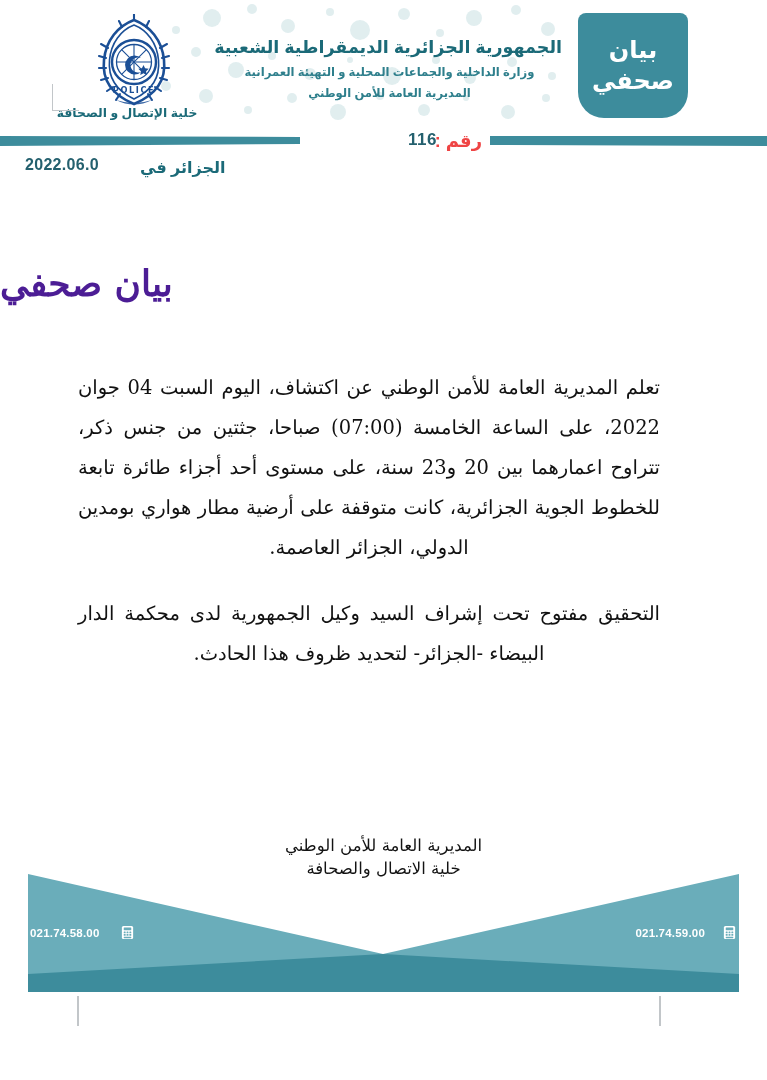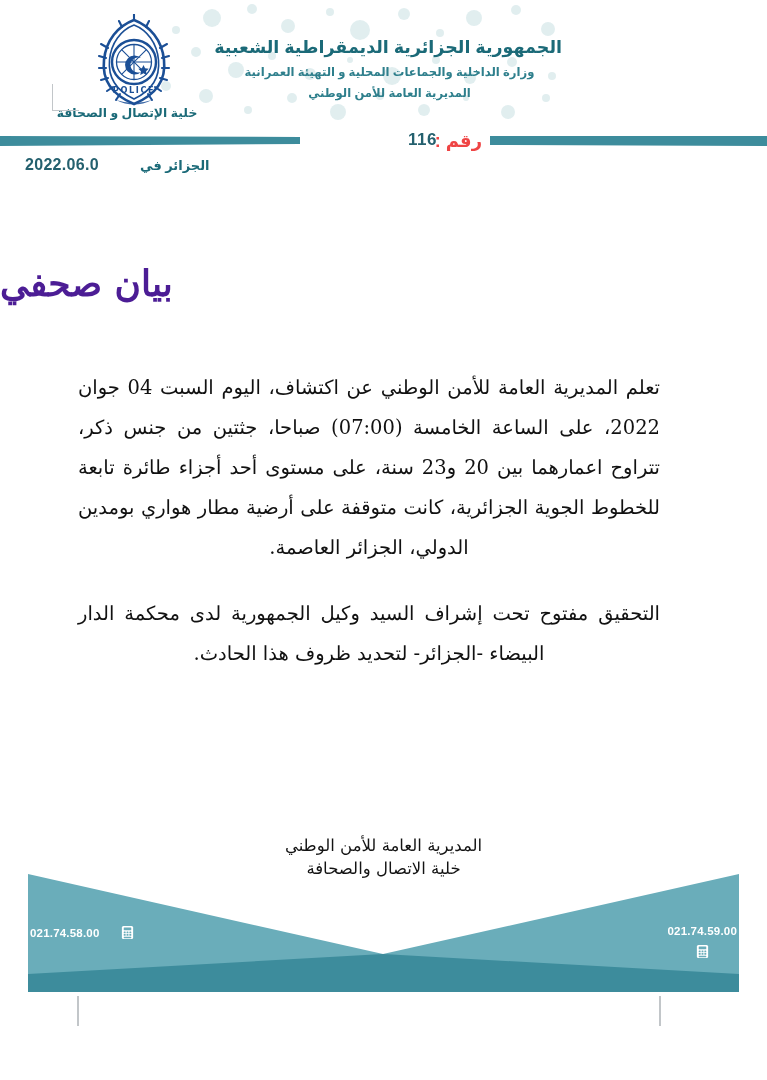--- a/index.html
+++ b/index.html
@@ -181,21 +181,21 @@
     position: absolute;
     left: 0;
     top: 158px;
     width: 767px;
     height: 24px;
   }
   .date-label {
     position: absolute;
     left: 140px;
     top: 0;
-    font-size: 13px;
+    font-size: 16px;
     font-weight: bold;
     color: #1b6a78;
     direction: rtl;
     white-space: nowrap;
   }
   .date-value {
     position: absolute;
     left: 25px;
     top: -2px;
     font-size: 16px;
@@ -264,23 +264,22 @@
     align-items: center;
     gap: 20px;
     direction: ltr;
   }
   .phone-right {
     position: absolute;
     right: 30px;
     top: 925px;
     display: flex;
     align-items: center;
-    gap: 7px;
+    gap: 17px;
     direction: ltr;
-    flex-direction: column;
   }
   .phone-num {
     color: #ffffff;
     font-size: 11.5px;
     font-weight: bold;
     letter-spacing: 0.2px;
     white-space: nowrap;
   }
   .fax-icon { display: block; width: 15px; height: 15px; }
   .site-url {
@@ -380,20 +379,24 @@
 
       <path d="M28 86 Q46 95 64 86 Q46 92 28 86 Z" fill="#1b4f96" opacity="0.85"></path>
     </svg>
 
     <div class="header-titles">
       <div class="ht-line1">الجمهورية الجزائرية الديمقراطية الشعبية</div>
       <div class="ht-line2">وزارة الداخلية والجماعات المحلية و التهيئة العمرانية</div>
       <div class="ht-line3">المديرية العامة للأمن الوطني</div>
     </div>
 
+    <div class="press-badge">
+      <span>بيان</span>
+      <span>صحفي</span>
+    </div>
 
     <div class="press-cell">خلية الإتصال و الصحافة</div>
 
     <div class="crop-corner"></div>
   </div>
 
   <div class="rule-row">
     <svg class="rule-right" viewBox="0 0 277 10" preserveAspectRatio="none" xmlns="http://www.w3.org/2000/svg">
       <polygon points="0,0 277,0 277,10 0,9" fill="#3d8c9c"></polygon>
     </svg>

